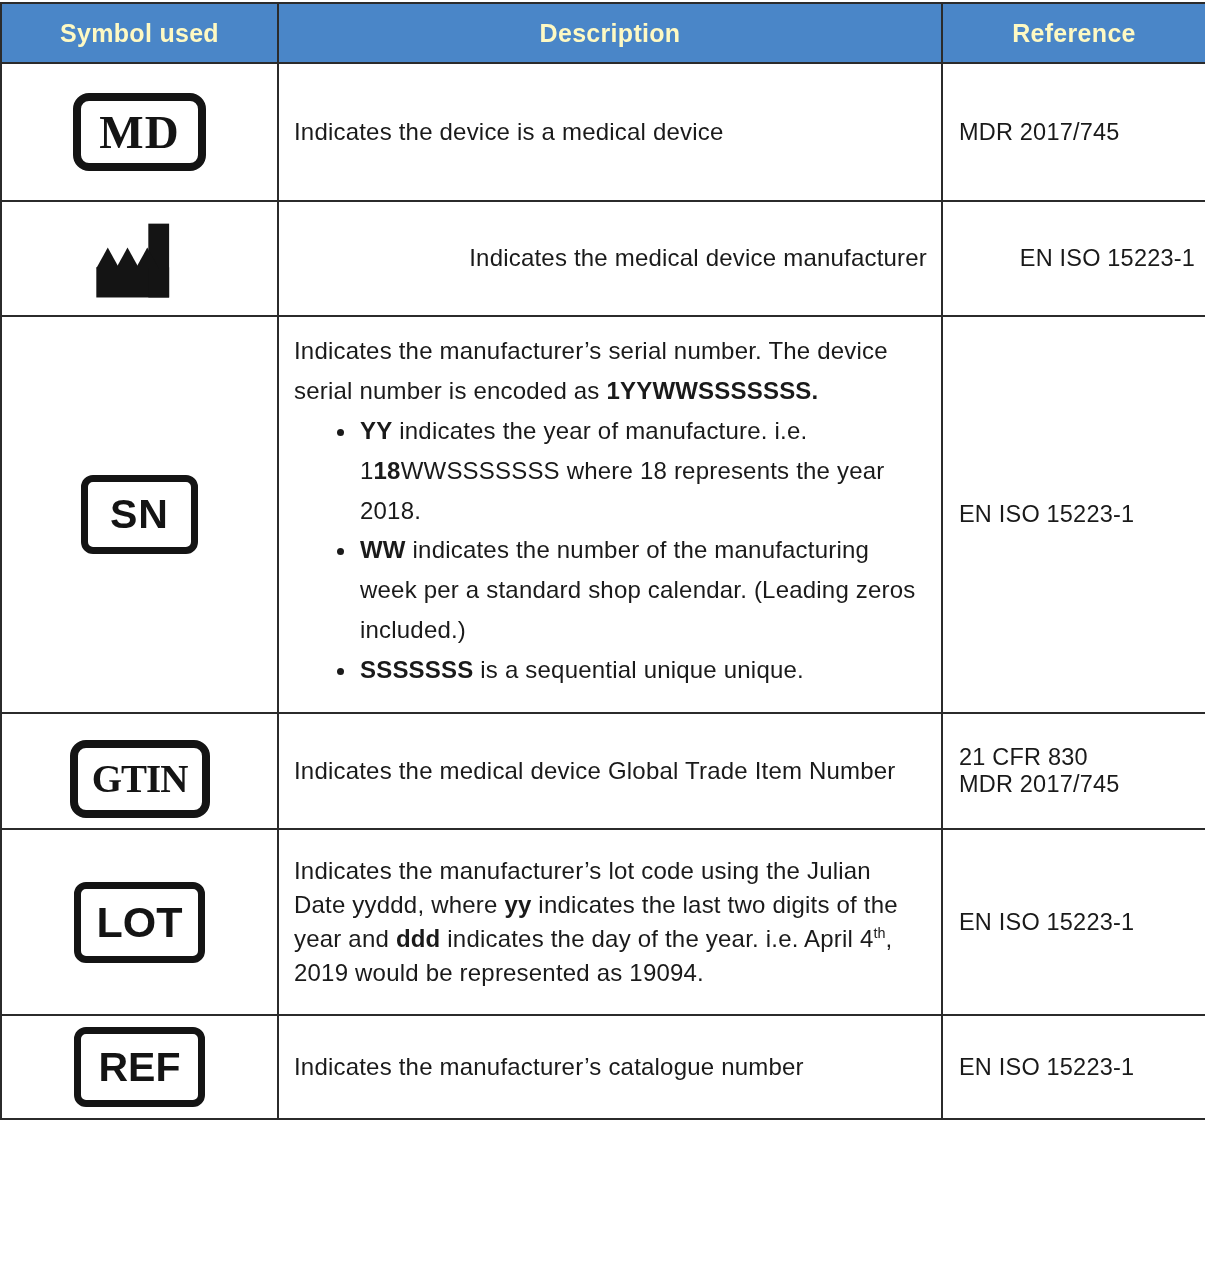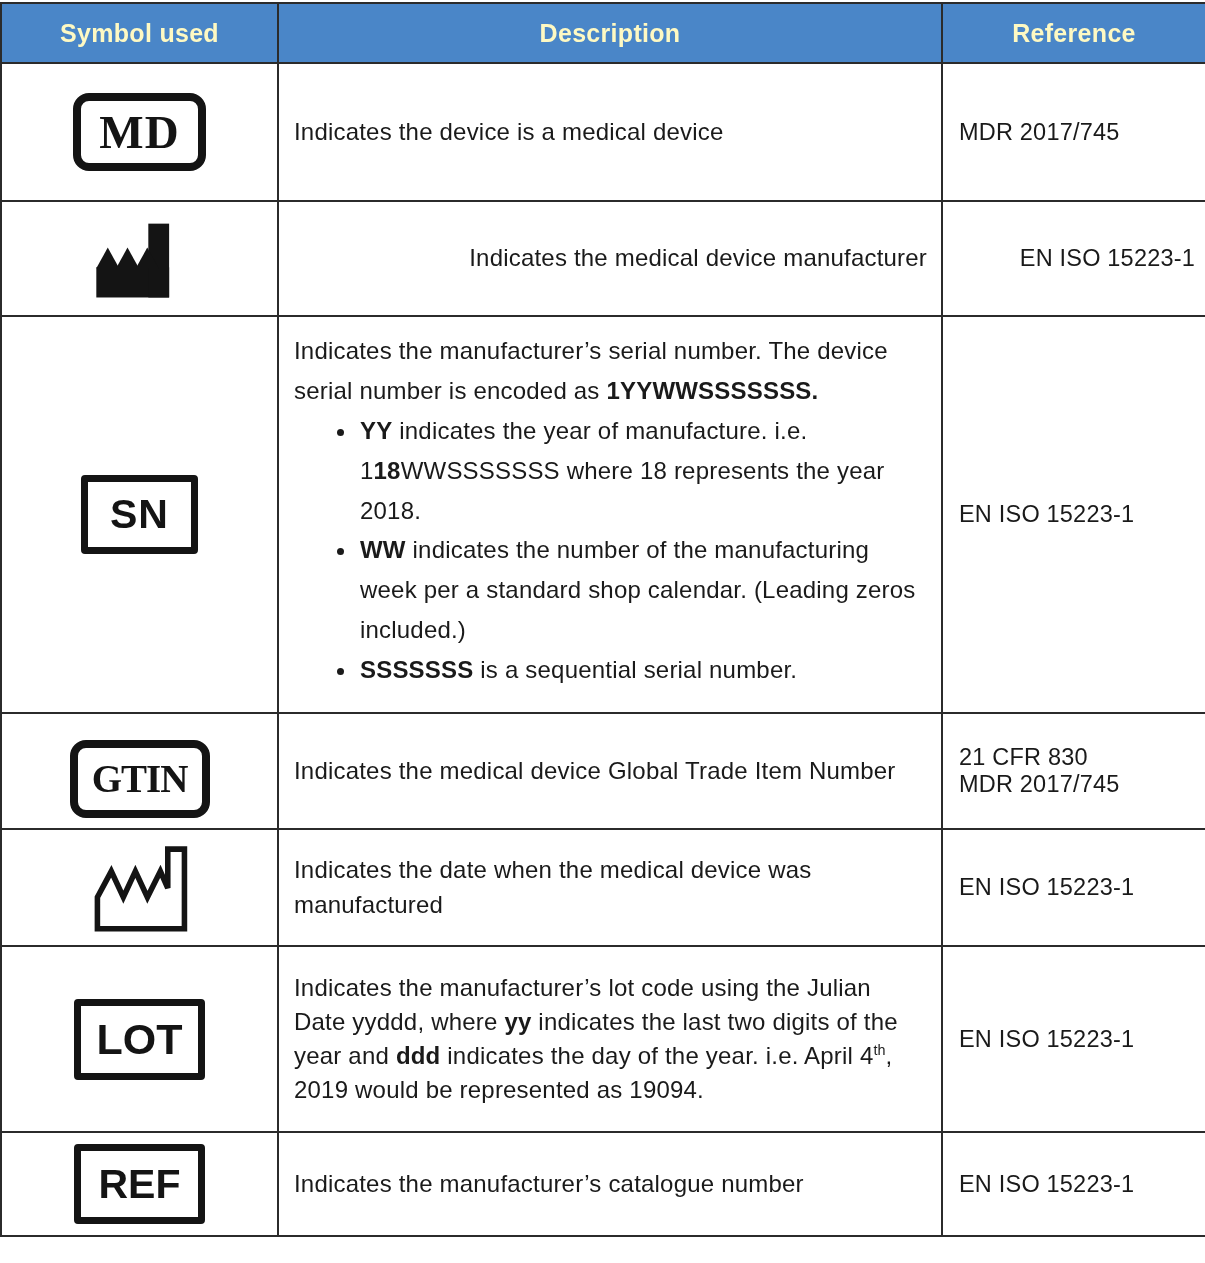--- a/index.html
+++ b/index.html
@@ -58,21 +58,21 @@
 
   tr.r-sn td.desc-cell { line-height: 1.66; padding-top: 6px; padding-bottom: 14px; }
   tr.r-lot td.desc-cell { line-height: 1.42; }
 
   
   .sym-box {
     display: inline-flex;
     align-items: center;
     justify-content: center;
     border: 7px solid #141414;
-    border-radius: 4px;
+    border-radius: 12px;
     background: #ffffff;
     color: #141414;
     font-weight: bold;
     line-height: 1;
   }
   .sym-box.rounded { border-radius: 16px; border-width: 8px; font-family: Liberation Serif, serif; }
   .sym-md   { width: 133px; height: 78px; font-size: 47px; letter-spacing: 1px; }
   .sym-sn   { width: 117px; height: 79px; font-size: 41px; letter-spacing: 1px; }
   .sym-gtin { width: 140px; height: 78px; font-size: 39px; letter-spacing: -1px; margin-top: 15px; }
   .sym-lot  { width: 131px; height: 81px; font-size: 43px; letter-spacing: 0px; }
@@ -137,48 +137,37 @@
 
     <tr class="r-sn">
       <td class="symbol-cell">
         <span class="sym-box sym-sn">SN</span>
       </td>
       <td class="desc-cell">
         <div><span>Indicates the manufacturer’s serial number. The device serial number is encoded as </span><b>1YYWWSSSSSSS.</b></div>
         <ul class="sn-bullets">
           <li><b>YY</b><span> indicates the year of manufacture. i.e. 1</span><b>18</b><span>WWSSSSSSS where 18 represents the year 2018.</span></li>
           <li><b>WW</b><span> indicates the number of the manufacturing week per a standard shop calendar.  (Leading zeros included.)</span></li>
-          <li><b>SSSSSSS</b><span> is a sequential serial number.</span></li>
+          <li><b>SSSSSSS</b><span> is a sequential unique unique.</span></li>
         </ul>
       </td>
       <td class="ref-cell">EN ISO 15223-1</td>
     </tr>
 
     <tr class="r-gtin">
       <td class="symbol-cell">
         <span class="sym-box rounded sym-gtin">GTIN</span>
       </td>
       <td class="desc-cell">
         <span><span>Indicates the medical device Global Trade Item Number</span></span>
       </td>
       <td class="ref-cell">21 CFR 830
 MDR 2017/745</td>
     </tr>
 
-    <tr class="r-date">
-      <td class="symbol-cell">
-        <svg class="sym-svg" width="100" height="94" viewBox="0 0 108 100">
-          <path d="M8 94 L8 60 L23 32 L36 60 L49 32 L62 60 L76 32 L84 50 L84 8 L102 8 L102 94 Z" fill="none" stroke="#141414" stroke-width="6" stroke-linejoin="miter"></path>
-        </svg>
-      </td>
-      <td class="desc-cell">
-        <span><span>Indicates the date when the medical device was manufactured</span></span>
-      </td>
-      <td class="ref-cell">EN ISO 15223-1</td>
-    </tr>
 
     <tr class="r-lot">
       <td class="symbol-cell">
         <span class="sym-box sym-lot">LOT</span>
       </td>
       <td class="desc-cell">
         <span><span>Indicates the manufacturer’s lot code using the Julian Date yyddd, where </span><b>yy</b><span> indicates the last two digits of the year and </span><b>ddd</b><span> indicates the day of the year. i.e. April 4</span><sup class="sup">th</sup><span>, 2019 would be represented as 19094.</span></span>
       </td>
       <td class="ref-cell">EN ISO 15223-1</td>
     </tr>

